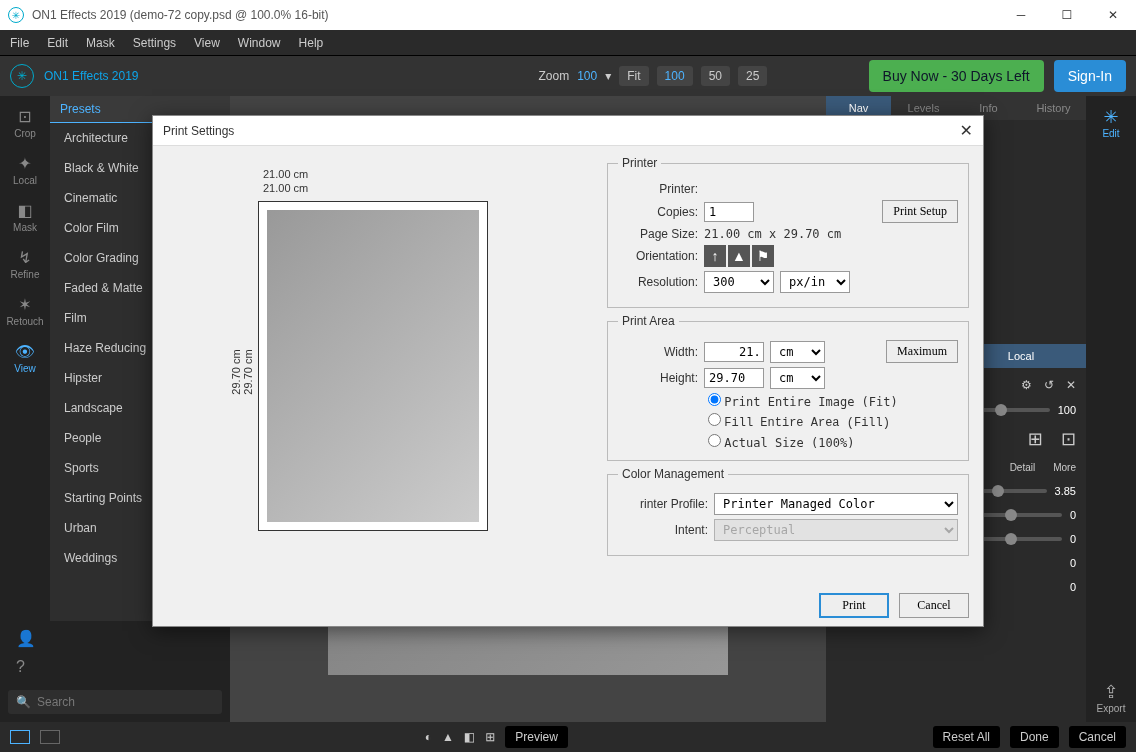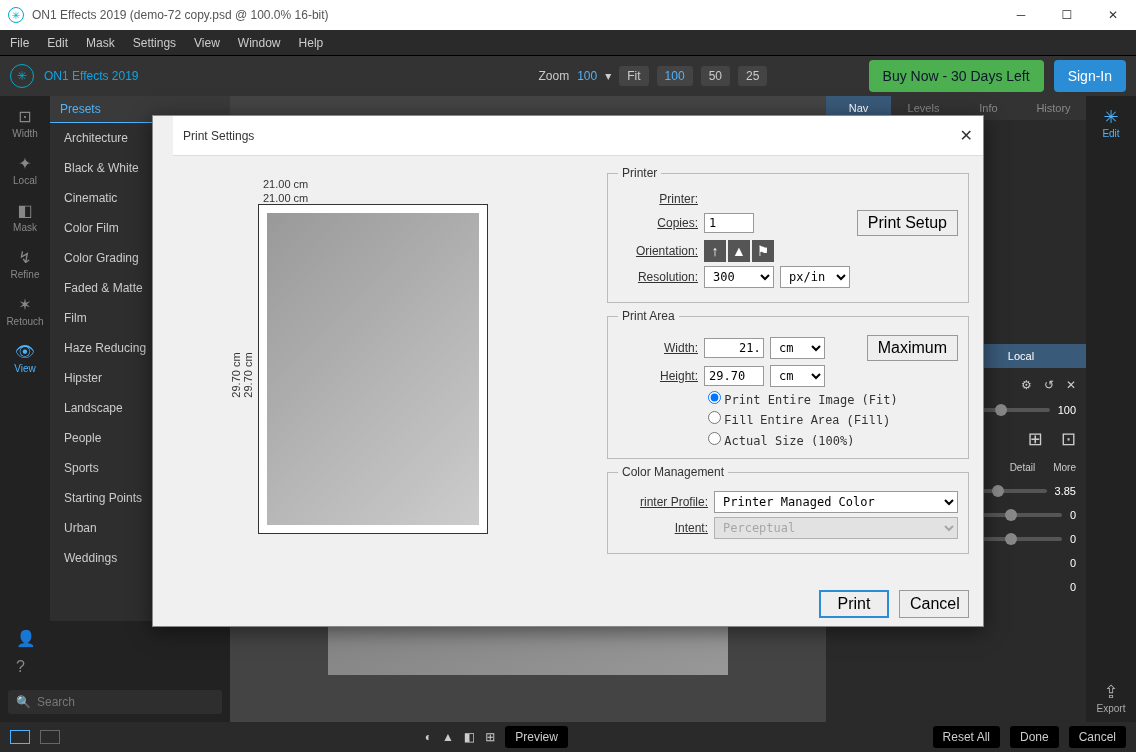--- a/index.html
+++ b/index.html
@@ -64,38 +64,38 @@
 .lbottom .search { display:flex; align-items:center; gap:6px; background:#2e2e2e; padding:5px 8px; border-radius:3px; color:#777; margin-top:4px;}
 
 
 .bottombar { position: absolute; bottom: 0; left: 0; right: 0; height: 30px; background: #2a2a2a; display: flex; align-items: center; padding: 0 10px; gap: 10px; }
 .bottombar .bicon { width: 20px; height: 14px; border: 1px solid #4db3ff; cursor: pointer; }
 .bottombar .spacer { flex: 1; }
 .bottombar .btn { padding: 4px 10px; background: #000000; cursor: pointer; border-radius:3px; }
 
 
 .dialog { position: absolute; left: 152px; top: 115px; width: 832px; height: 512px; background: #f0f0f0; border: 1px solid #888; box-shadow: 0 4px 20px rgba(0,0,0,.5); color: #333; display: flex; flex-direction: column; }
-.dialog .dhdr { height: 40px; display: flex; align-items: center; padding: 0 10px; background: #fff; border-bottom: 1px solid #ddd; margin-left: 20px; }
+.dialog .dhdr { height: 30px; display: flex; align-items: center; padding: 0 10px; background: #fff; border-bottom: 1px solid #ddd; }
 .dialog .dhdr .close { margin-left: auto; cursor: pointer; font-size: 16px; }
 .dialog .dbody { flex: 1; display: flex; }
 .dialog .preview { width: 440px; padding: 20px; display: flex; align-items: center; justify-content: center; position: relative; }
 .dialog .page { width: 230px; height: 330px; background: #fff; border: 1px solid #333; position: relative; }
 .dialog .page-img { position:absolute; left:8px; top:8px; right:8px; bottom:8px; background: linear-gradient(135deg, #999, #ccc); }
 .dialog .dim-top { position: absolute; top: 22px; left: 110px; font-size: 11px; }
 .dialog .dim-top2 { position: absolute; top: 36px; left: 110px; font-size: 11px; }
 .dialog .dim-left { position: absolute; left: 60px; top: 50%; transform: rotate(-90deg); font-size: 11px; white-space:nowrap; }
 .dialog .dim-left2 { position: absolute; left: 72px; top: 50%; transform: rotate(-90deg); font-size: 11px; white-space:nowrap; }
 
 .dialog .settings { flex: 1; padding: 10px 14px; display: flex; flex-direction: column; gap: 6px; }
 .dialog fieldset { border: 1px solid #bbb; padding: 8px 10px 10px 10px; font-size: 12px; }
 .dialog legend { padding: 0 4px; font-size:12px; }
 .dialog .frow { display: flex; align-items: center; gap: 6px; margin: 4px 0; }
-.dialog .frow label { width: 80px; text-align: right; text-decoration: underline; }
+.dialog .frow label { width: 80px; text-align: right; }
 .dialog select, .dialog input[type=text] { border: 1px solid #999; padding: 2px 4px; font-size: 12px; font-family: monospace; background: #fff; }
-.dialog .btn2 { border: 1px solid #999; background: #eee; padding: 3px 10px; cursor: pointer; font-family:Liberation Sans, sans-serif; font-size:16px; }
+.dialog .btn2 { border: 1px solid #999; background: #eee; padding: 3px 10px; cursor: pointer; font-family:Liberation Serif, serif; font-size:12px; }
 .dialog .orient-icons { display:flex; gap:2px; }
 .dialog .orient-icons span { width:22px; height:22px; background:#555; color:#fff; display:flex; align-items:center; justify-content:center; font-size:14px;}
 .dialog .dfoot { padding: 8px 14px; display: flex; justify-content: flex-end; gap: 10px; }
 .dialog .dfoot .btn2.primary { border: 2px solid #2a8dd6; }
 .dialog .radio-group { margin-left: 90px; display:flex; flex-direction:column; gap:4px; }
 </style>
 </head>
 <body>
 
 <div class="titlebar">
@@ -131,21 +131,21 @@
     <span class="btn">25</span>
   </div>
   <div class="buy">Buy Now - 30 Days Left</div>
   <div class="signin">Sign-In</div>
 </div>
 
 <div class="main">
   <div class="ltool">
     <div class="tool">
         <span class="ticon">⊡</span>
-        <span>Width</span>
+        <span>Crop</span>
       </div>
     <div class="tool">
         <span class="ticon">✦</span>
         <span>Local</span>
       </div>
     <div class="tool">
         <span class="ticon">◧</span>
         <span>Mask</span>
       </div>
     <div class="tool">
@@ -291,20 +291,24 @@
         <div class="frow">
           <label>Printer:</label>
         </div>
         <div class="frow">
           <label>Copies:</label>
           <input type="text" style="width: 50px;" value="1">
           <span style="flex:1"></span>
           <button class="btn2">Print Setup</button>
         </div>
         <div class="frow">
+          <label>Page Size:</label>
+          <span style="font-family:monospace">21.00 cm x 29.70 cm</span>
+        </div>
+        <div class="frow">
           <label>Orientation:</label>
           <div class="orient-icons">
             <span>↑</span>
             <span>▲</span>
             <span>⚑</span>
           </div>
         </div>
         <div class="frow">
           <label>Resolution:</label>
           <select style="width:70px"><option>300</option></select>

